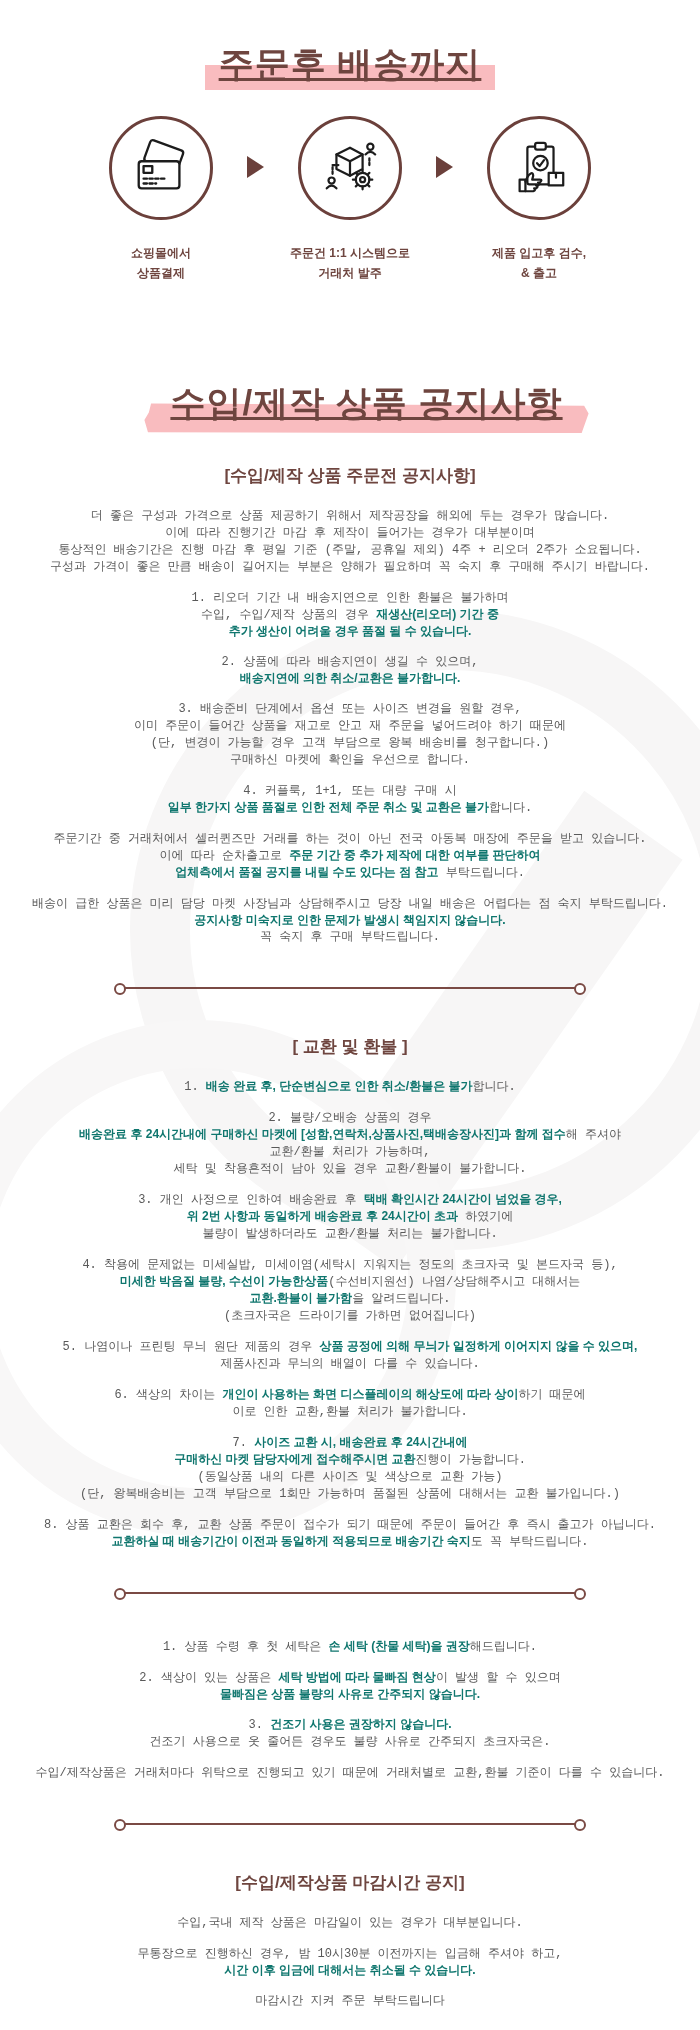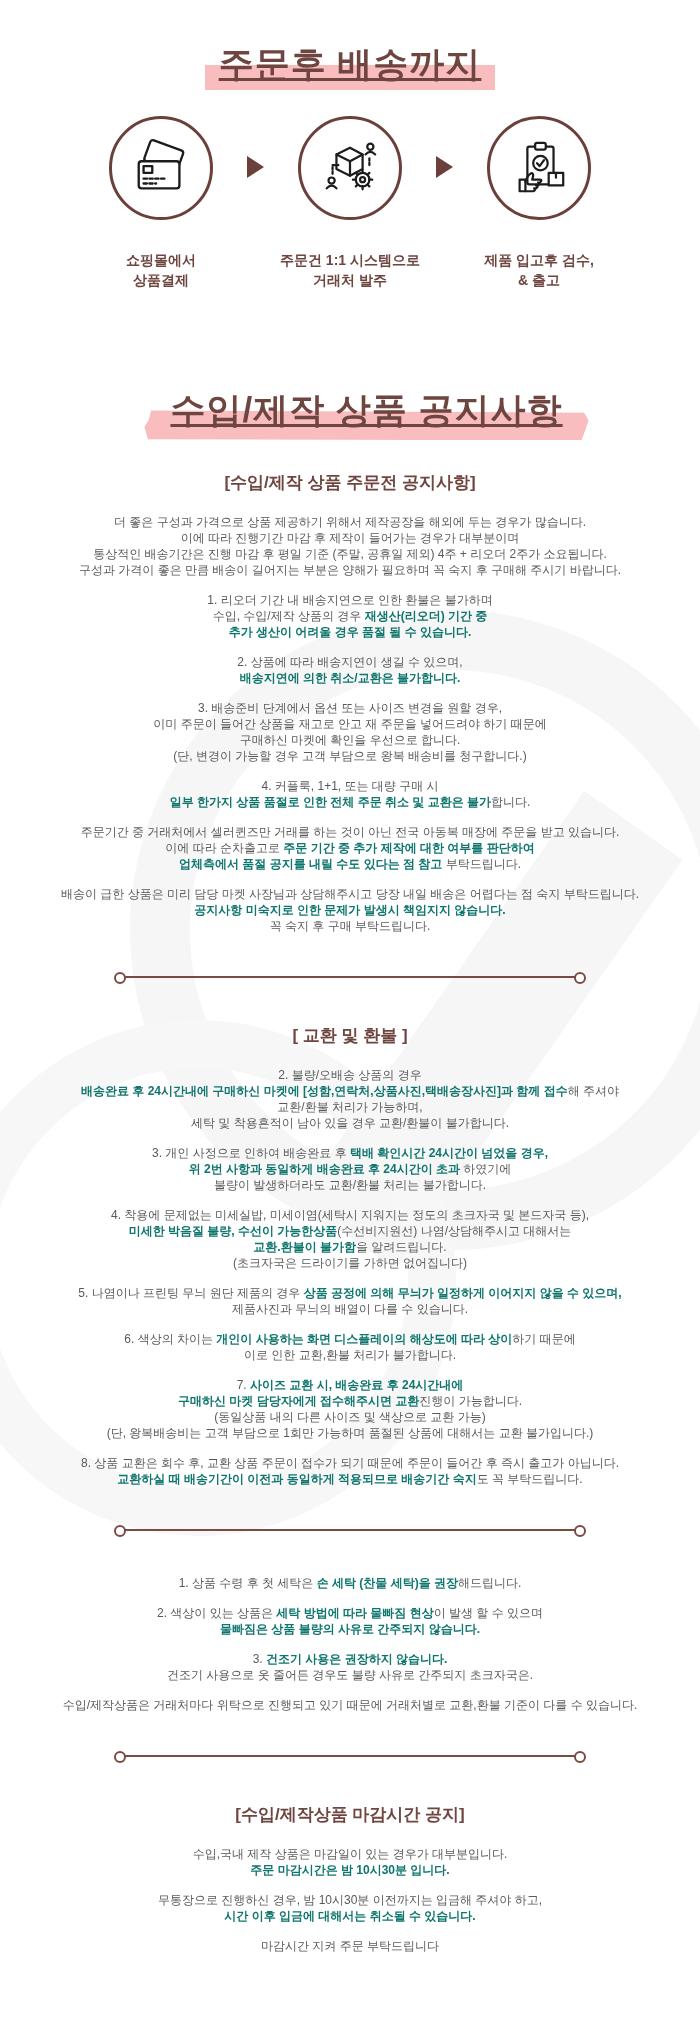--- a/index.html
+++ b/index.html
@@ -27,34 +27,34 @@
     clip-path:polygon(1.5% 0, 99% 8%, 100% 34%, 98.4% 100%, 0.8% 96%, 0 55%, 1% 30%);
   }
 
   .steps-row { display:flex; justify-content:center; align-items:flex-start; margin-top:32px; }
   .step { width:172px; }
   .icon-circle {
     width:98px; height:98px; margin:0 auto; border:3px solid #6b403b; border-radius:50%;
     background:#fff; display:flex; align-items:center; justify-content:center;
   }
   .icon-circle svg { width:62px; height:62px; }
-  .step-label { margin-top:30px; color:#6e453f; font-weight:700; font-size:14px; line-height:20px; white-space:pre-line; }
+  .step-label { margin-top:23px; color:#6e453f; font-weight:700; font-size:12px; line-height:20px; white-space:pre-line; }
   .arrow {
     width:0; height:0; margin-top:40px;
     border-top:11px solid transparent; border-bottom:11px solid transparent;
     border-left:17px solid #6b403b;
   }
 
   .notice-title-wrap { margin-top:100px;padding-left:33px; }
 
   #notice-blocks { margin-top:6px; padding-bottom:60px; }
   .sec-heading { color:#6e453f; font-weight:700; font-size:17px; margin:40px 0 20px; }
   .para { font-size:12px; line-height:16px; color:#595959; margin:0 0 14px; }
   .para .line { white-space:normal; }
-  .seg-g { color:#595959; }
+  .seg-g { color:#595959;font-family:Liberation Mono, monospace; }
   .seg-r { color:#0f766e; font-weight:700; }
 
   .divider { position:relative; width:472px; height:12px; margin:38px auto; }
   .divider .d-line { position:absolute; left:9px; right:9px; top:4px; border-top:2.5px solid #7a4a44; }
   .divider .ring {
     position:absolute; width:8px; height:8px; top:0; border:2.5px solid #7a4a44;
     border-radius:50%; background:#fff;
   }
   .divider .ring-l { left:0; }
   .divider .ring-r { right:0; }
@@ -154,22 +154,22 @@
         <div class="line"><span class="seg-g">수입, 수입/제작 상품의 경우 </span><span class="seg-r">재생산(리오더) 기간 중</span></div>
         <div class="line"><span class="seg-r">추가 생산이 어려울 경우 품절 될 수 있습니다.</span></div>
       </div>
       <div class="para">
         <div class="line"><span class="seg-g">2. 상품에 따라 배송지연이 생길 수 있으며,</span></div>
         <div class="line"><span class="seg-r">배송지연에 의한 취소/교환은 불가합니다.</span></div>
       </div>
       <div class="para">
         <div class="line"><span class="seg-g">3. 배송준비 단계에서 옵션 또는 사이즈 변경을 원할 경우,</span></div>
         <div class="line"><span class="seg-g">이미 주문이 들어간 상품을 재고로 안고 재 주문을 넣어드려야 하기 때문에</span></div>
+        <div class="line"><span class="seg-g">(단, 변경이 가능할 경우 고객 부담으로 왕복 배송비를 청구합니다.)</span></div>
         <div class="line"><span class="seg-g">구매하신 마켓에 확인을 우선으로 합니다.</span></div>
-        <div class="line"><span class="seg-g">(단, 변경이 가능할 경우 고객 부담으로 왕복 배송비를 청구합니다.)</span></div>
       </div>
       <div class="para">
         <div class="line"><span class="seg-g">4. 커플룩, 1+1, 또는 대량 구매 시</span></div>
         <div class="line"><span class="seg-r">일부 한가지 상품 품절로 인한 전체 주문 취소 및 교환은 불가</span><span class="seg-g">합니다.</span></div>
       </div>
       <div class="para">
         <div class="line"><span class="seg-g">주문기간 중 거래처에서 셀러퀸즈만 거래를 하는 것이 아닌 전국 아동복 매장에 주문을 받고 있습니다.</span></div>
         <div class="line"><span class="seg-g">이에 따라 순차출고로 </span><span class="seg-r">주문 기간 중 추가 제작에 대한 여부를 판단하여</span></div>
         <div class="line"><span class="seg-r">업체측에서 품절 공지를 내릴 수도 있다는 점 참고</span><span class="seg-g"> 부탁드립니다.</span></div>
       </div>
@@ -178,20 +178,23 @@
         <div class="line"><span class="seg-r">공지사항 미숙지로 인한 문제가 발생시 책임지지 않습니다.</span></div>
         <div class="line"><span class="seg-g">꼭 숙지 후 구매 부탁드립니다.</span></div>
       </div>
       <div class="divider">
         <span class="d-line"></span>
         <span class="ring ring-l"></span>
         <span class="ring ring-r"></span>
       </div>
       <div class="sec-heading">[ 교환 및 환불 ]</div>
       <div class="para">
+        <div class="line"><span class="seg-g">1. </span><span class="seg-r">배송 완료 후, 단순변심으로 인한 취소/환불은 불가</span><span class="seg-g">합니다.</span></div>
+      </div>
+      <div class="para">
         <div class="line"><span class="seg-g">2. 불량/오배송 상품의 경우</span></div>
         <div class="line"><span class="seg-r">배송완료 후 24시간내에 구매하신 마켓에 [성함,연락처,상품사진,택배송장사진]과 함께 접수</span><span class="seg-g">해 주셔야</span></div>
         <div class="line"><span class="seg-g">교환/환불 처리가 가능하며,</span></div>
         <div class="line"><span class="seg-g">세탁 및 착용흔적이 남아 있을 경우 교환/환불이 불가합니다.</span></div>
       </div>
       <div class="para">
         <div class="line"><span class="seg-g">3. 개인 사정으로 인하여 배송완료 후 </span><span class="seg-r">택배 확인시간 24시간이 넘었을 경우,</span></div>
         <div class="line"><span class="seg-r">위 2번 사항과 동일하게 배송완료 후 24시간이 초과</span><span class="seg-g"> 하였기에</span></div>
         <div class="line"><span class="seg-g">불량이 발생하더라도 교환/환불 처리는 불가합니다.</span></div>
       </div>
@@ -239,21 +242,20 @@
         <div class="line"><span class="seg-g">수입/제작상품은 거래처마다 위탁으로 진행되고 있기 때문에 거래처별로 교환,환불 기준이 다를 수 있습니다.</span></div>
       </div>
       <div class="divider">
         <span class="d-line"></span>
         <span class="ring ring-l"></span>
         <span class="ring ring-r"></span>
       </div>
       <div class="sec-heading">[수입/제작상품 마감시간 공지]</div>
       <div class="para">
         <div class="line"><span class="seg-g">수입,국내 제작 상품은 마감일이 있는 경우가 대부분입니다.</span></div>
-        <div class="line"><span class="seg-r">주문 마감시간은 밤 10시30분 입니다.</span></div>
       </div>
       <div class="para">
         <div class="line"><span class="seg-g">무통장으로 진행하신 경우, 밤 10시30분 이전까지는 입금해 주셔야 하고,</span></div>
         <div class="line"><span class="seg-r">시간 이후 입금에 대해서는 취소될 수 있습니다.</span></div>
       </div>
       <div class="para">
         <div class="line"><span class="seg-g">마감시간 지켜 주문 부탁드립니다</span></div>
       </div>
     </div>
 

